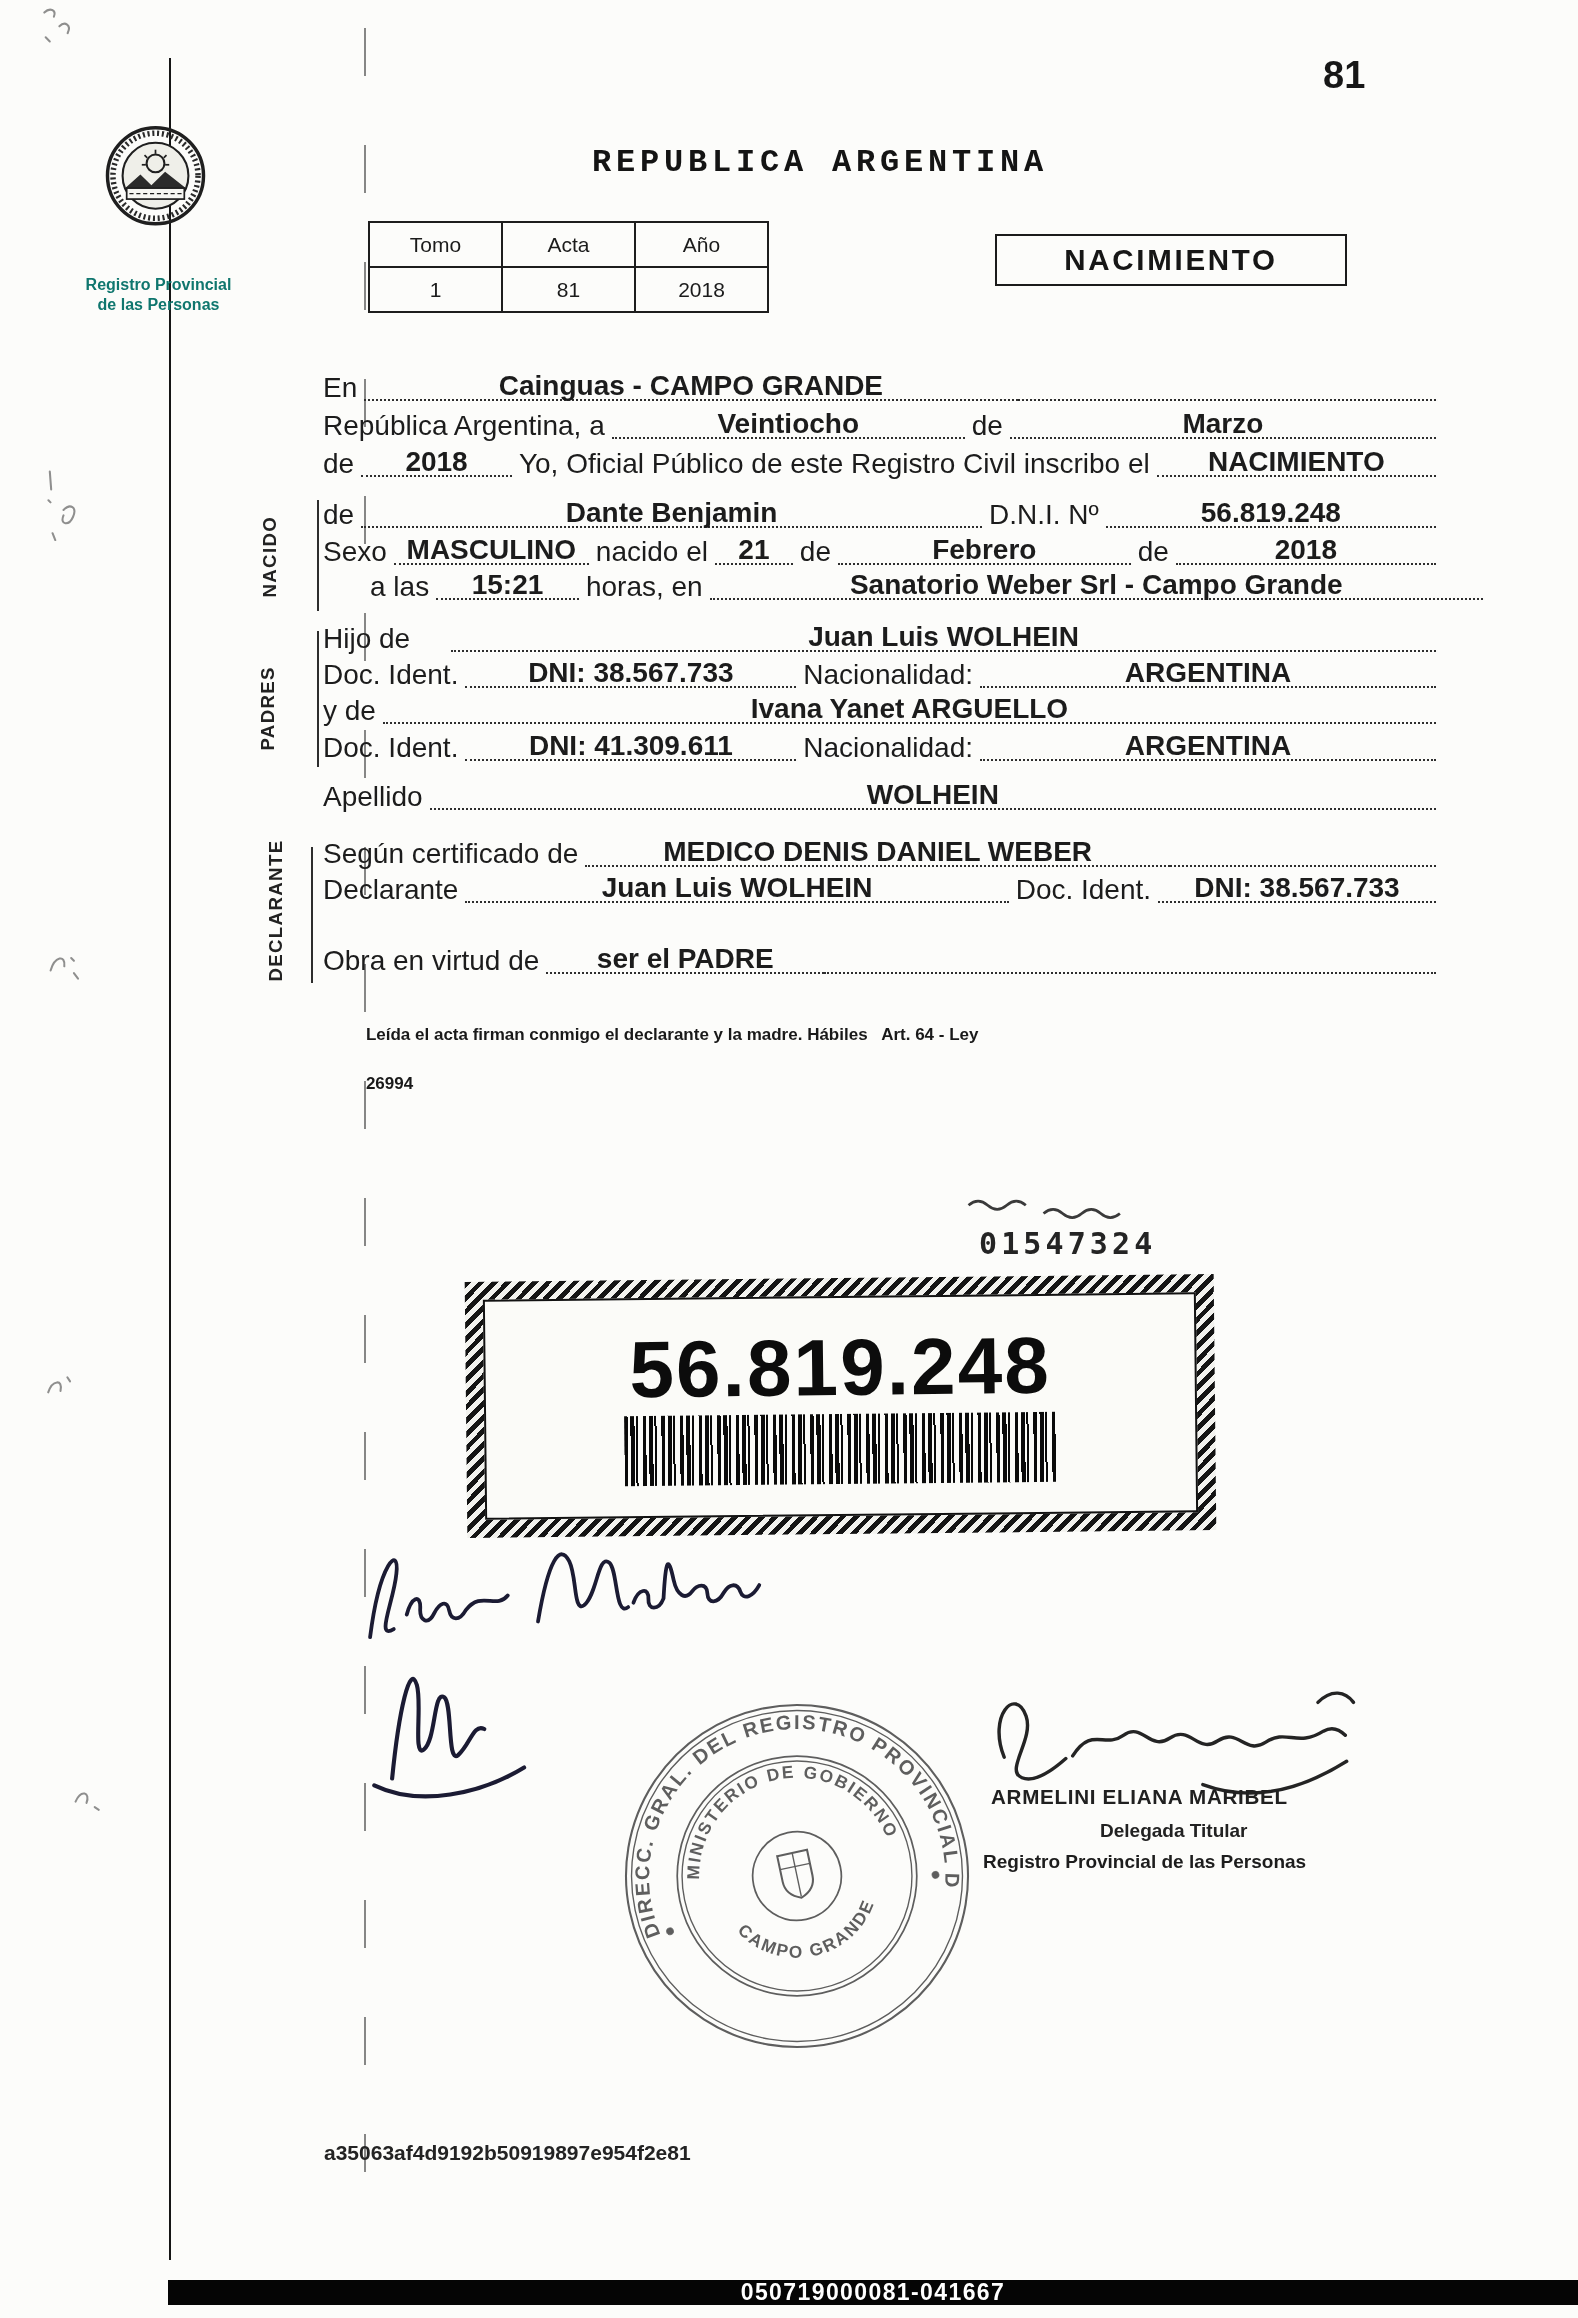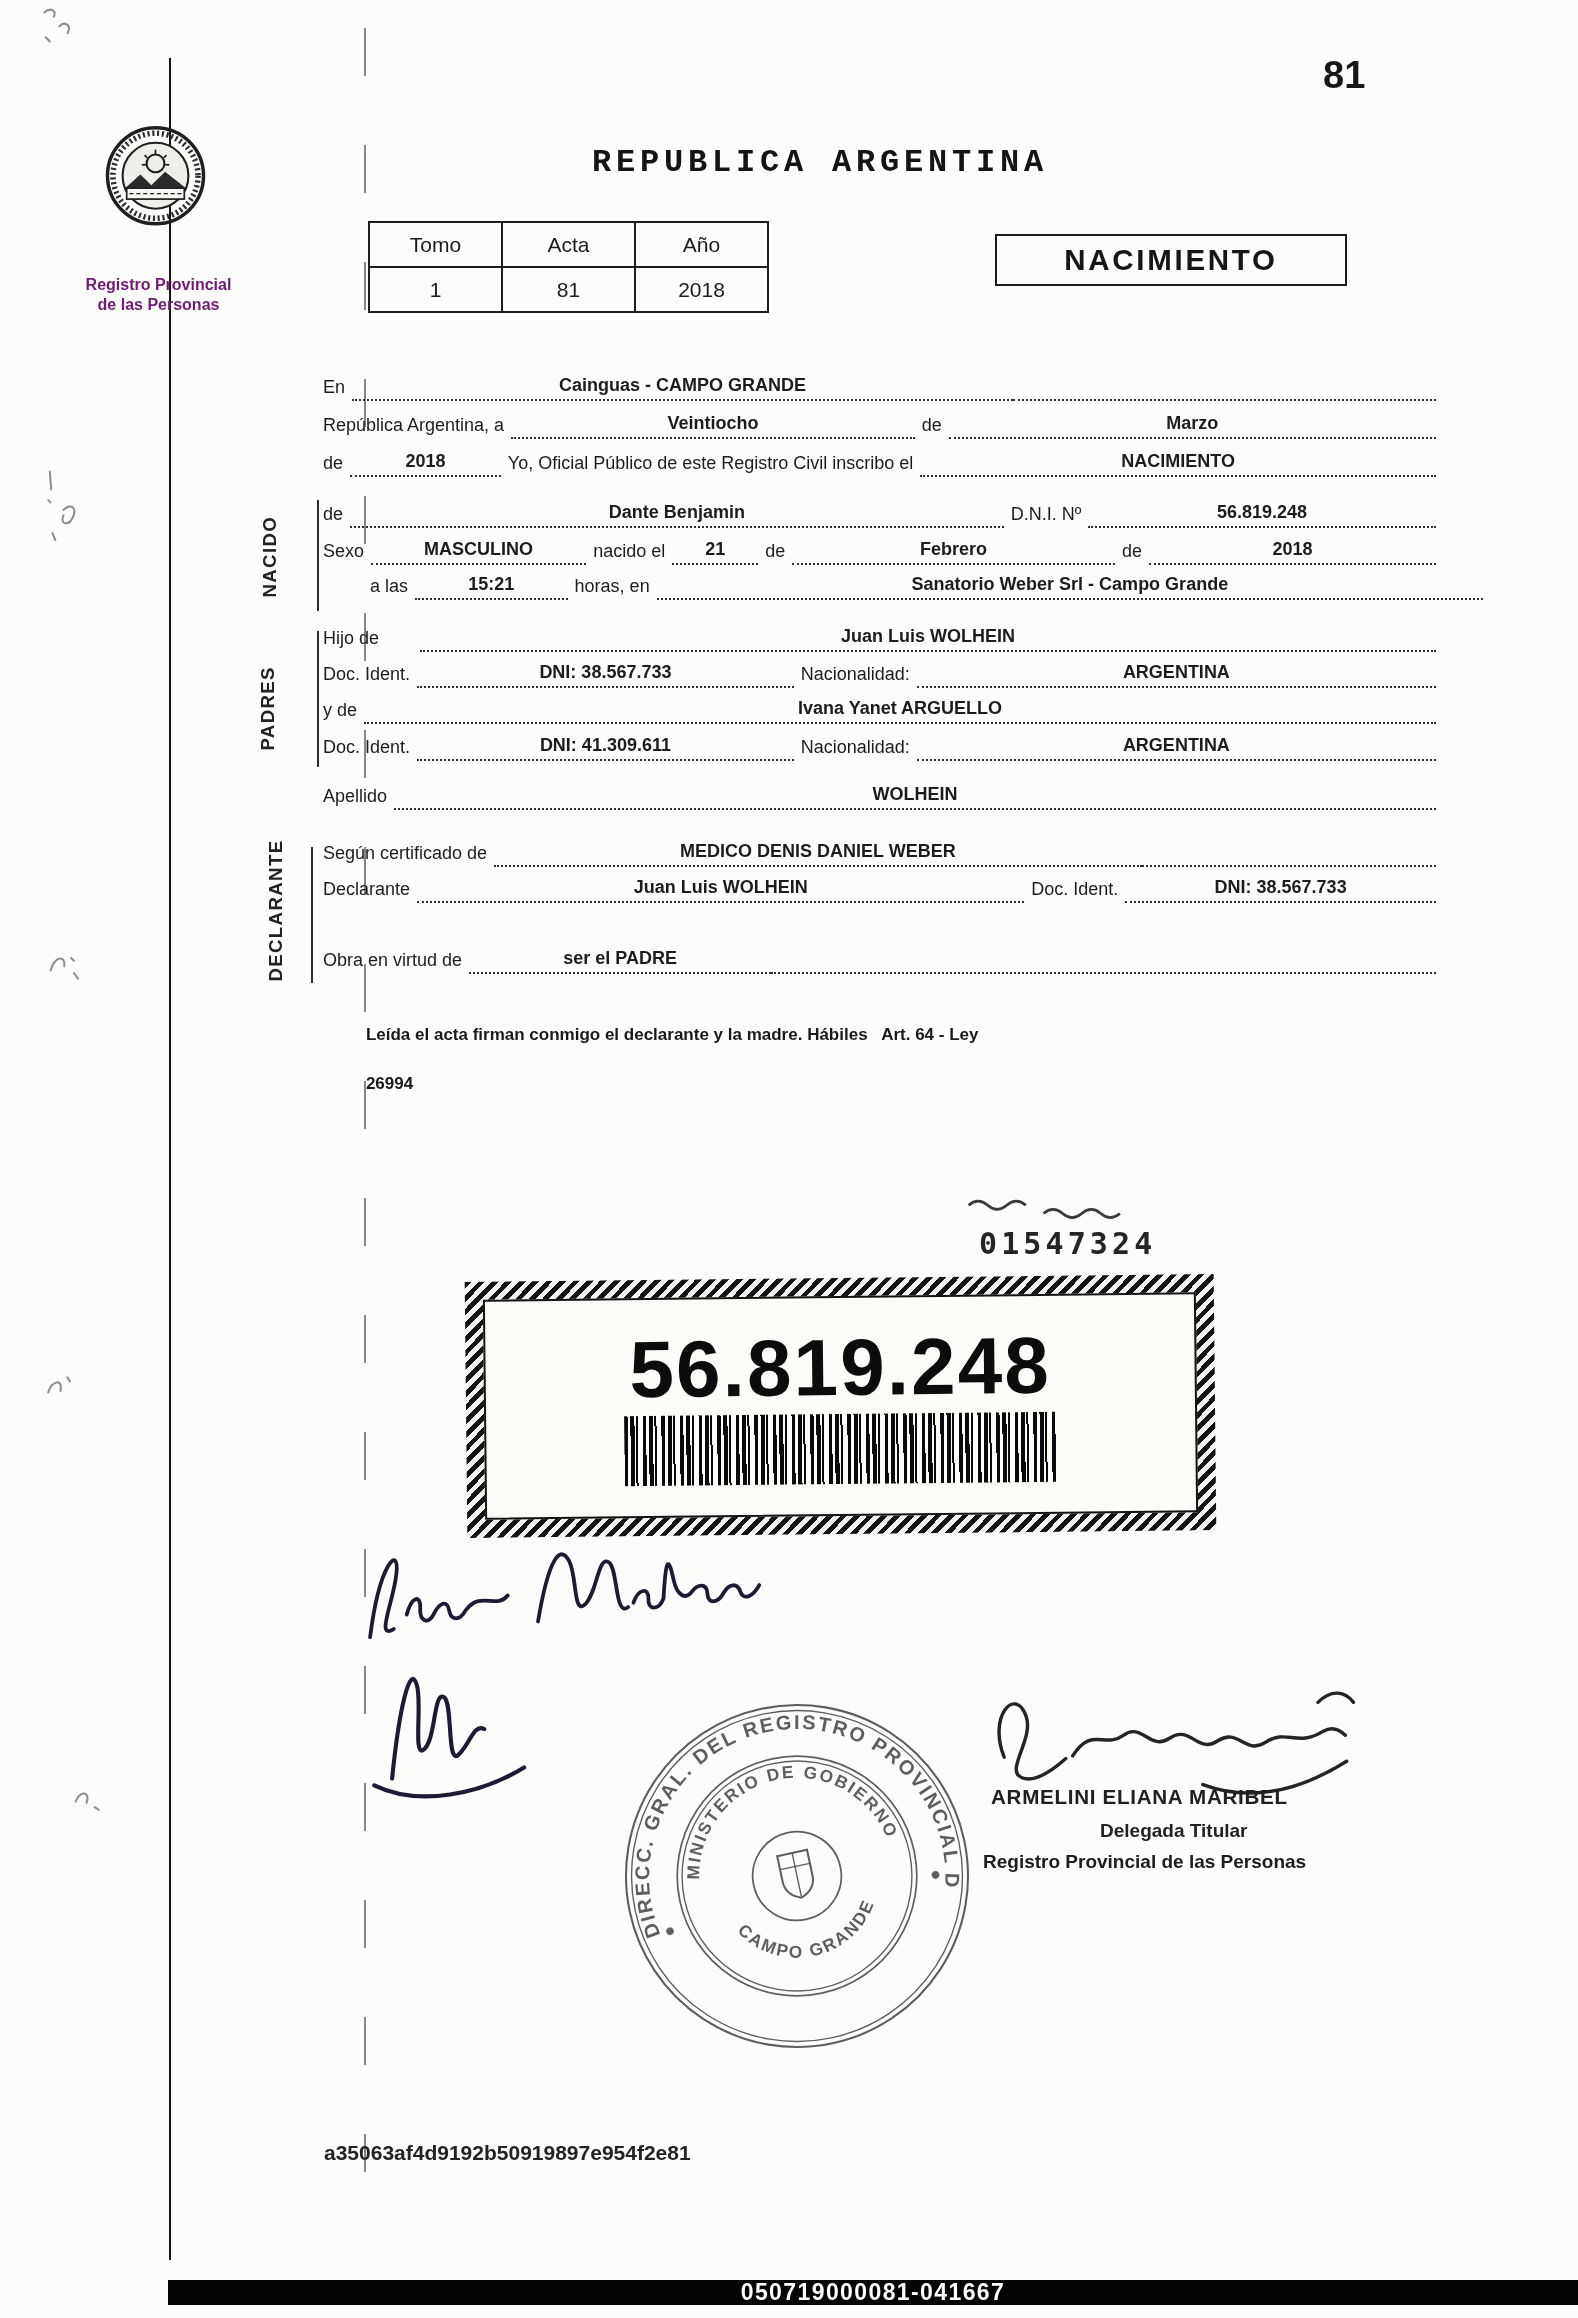--- a/index.html
+++ b/index.html
@@ -12,35 +12,35 @@
     background:repeating-linear-gradient(180deg,#262626 0 48px,transparent 48px 117px);}
 
   
   .page-number{position:absolute;left:1323px;top:54px;font-size:38px;font-weight:bold;color:#171717;}
   .doc-title{position:absolute;left:592px;top:144px;font-family:"Liberation Mono",monospace;
     font-weight:bold;font-size:32px;letter-spacing:4.8px;color:#141414;white-space:nowrap;}
 
   
   .logo{position:absolute;left:102px;top:125px;width:107px;height:107px;}
   .logo-caption{position:absolute;left:69px;top:275px;width:179px;text-align:center;
-    font-size:16px;font-weight:bold;line-height:1.25;color:#701a75;}
+    font-size:16px;font-weight:bold;line-height:1.25;color:#0f766e;}
 
   
   .record-table{position:absolute;left:368px;top:221px;border-collapse:collapse;}
   .record-table td{border:2.1px solid #1d1d1d;width:129px;height:41px;text-align:center;
     font-size:21px;color:#1b1b1b;}
 
   
   .type-box{position:absolute;left:995px;top:234px;width:348px;height:48px;border:2.1px solid #1b1b1b;
     display:flex;align-items:center;justify-content:center;font-size:29.5px;font-weight:bold;
     letter-spacing:2.7px;color:#161616;}
 
   
   .row{position:absolute;left:323px;width:1113px;display:flex;align-items:flex-end;
-    font-size:18px;line-height:25px;}
+    font-size:28px;line-height:25px;}
   .row .lbl{white-space:nowrap;padding:0 6.9px 0.7px 0;}
   .row .lbl.mid{padding:0 6.9px 0.7px 6.9px;}
   .row .fill{border-bottom:2.1px dotted #2e2e2e;text-align:center;font-weight:bold;
     white-space:nowrap;padding-bottom:0.7px;min-width:0;overflow:visible;}
   .r1{top:373px;} .r2{top:411px;} .r3{top:449px;} .r4{top:500px;} .r5{top:537px;}
   .r6{top:572px;margin-left:47px;} .r7{top:624px;gap:34px;} .r8{top:660px;} .r9{top:696px;} .r10{top:733px;}
   .r11{top:782px;} .r12{top:839px;} .r13{top:875px;} .r14{top:911px;} .r15{top:946px;}
 
   .closing{position:absolute;left:347px;top:998px;width:1100px;font-size:17px;font-weight:bold;
     line-height:1.45;white-space:pre-wrap;color:#191919;}

